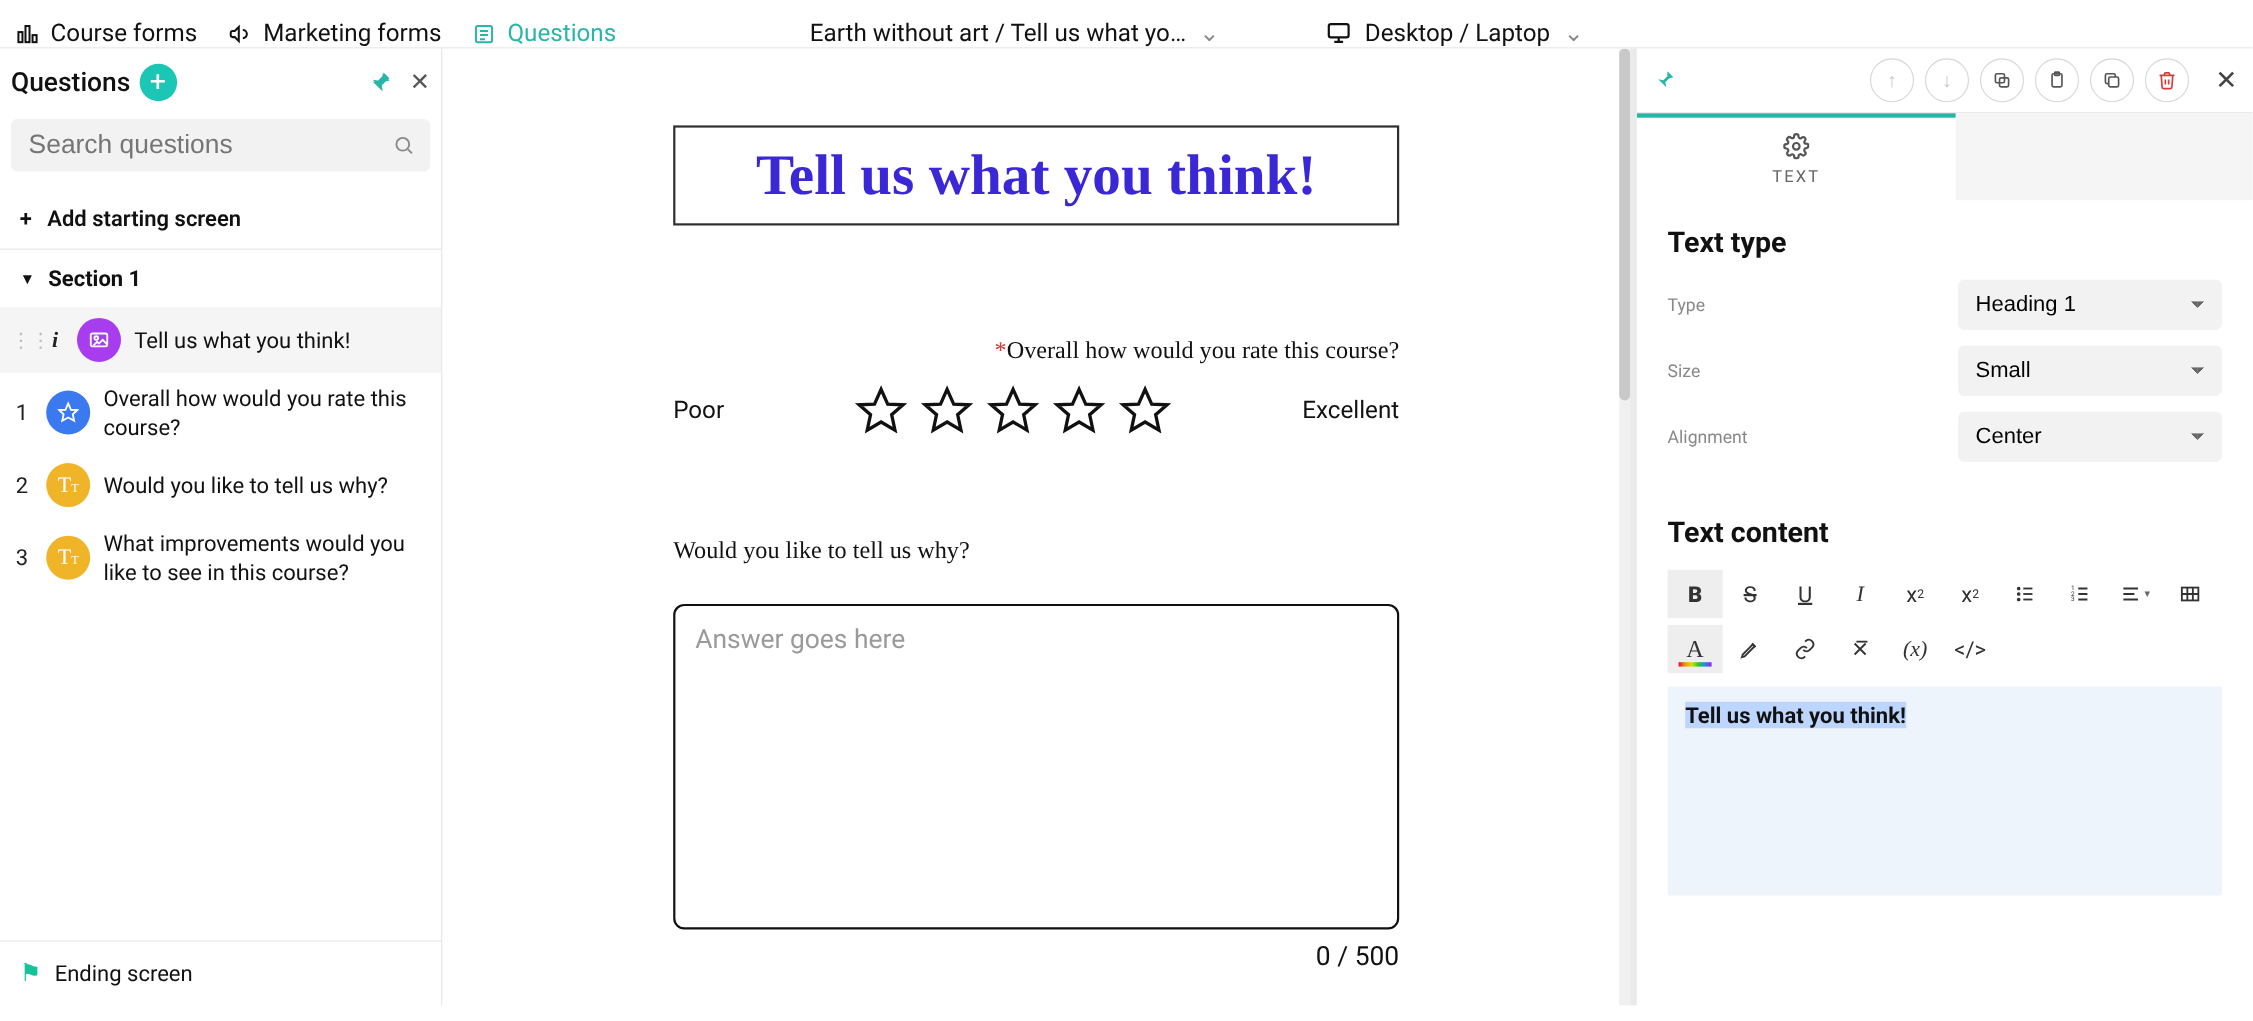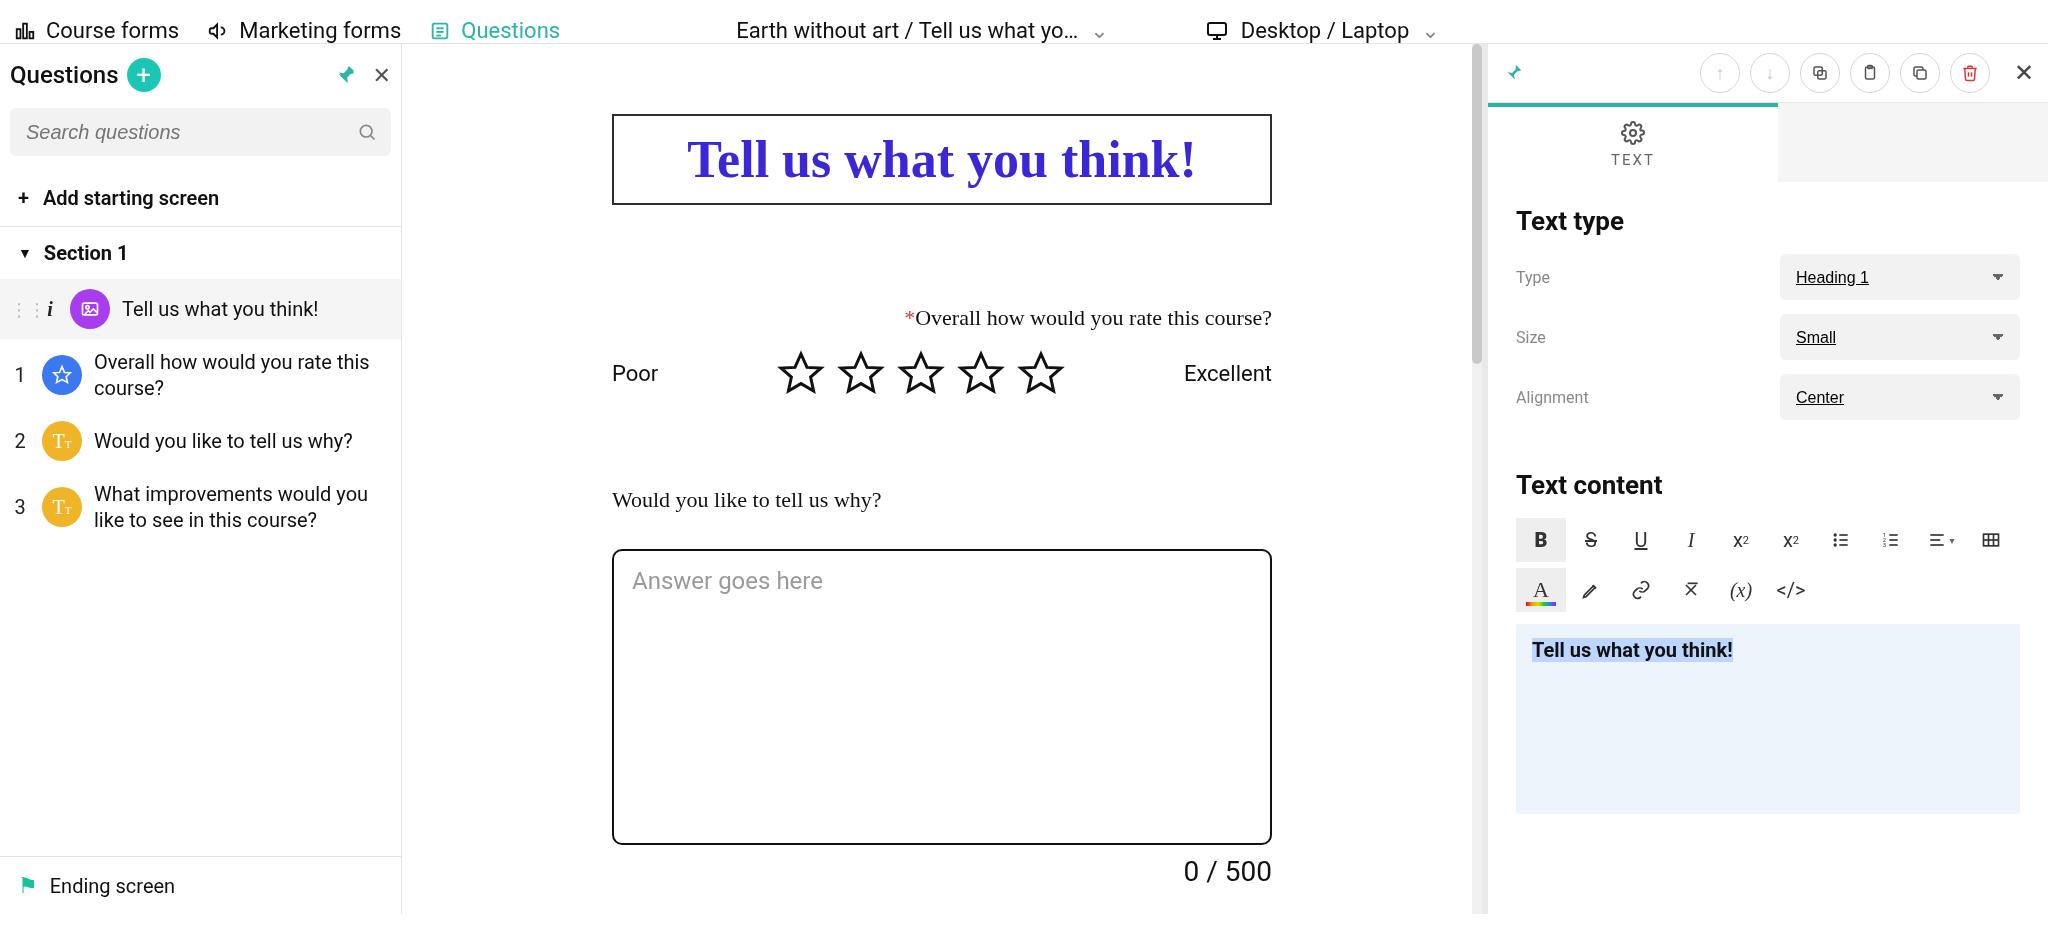--- a/index.html
+++ b/index.html
@@ -22,21 +22,21 @@
   
   .sidebar { width:402px; border-right:1px solid #e5e5e5; display:flex; flex-direction:column; position:relative; }
   .sb-header { display:flex; align-items:center; padding:14px 10px 10px 10px; }
   .sb-title { font-size:24px; font-weight:500; }
   .plus-circle { width:34px; height:34px; border-radius:50%; background:#1cc6b5; color:#fff; display:flex; align-items:center; justify-content:center; margin-left:8px; font-size:26px; cursor:pointer; }
   .sb-header-icons { margin-left:auto; display:flex; gap:16px; align-items:center; }
   .pin-icon  { color:#29b5a8; }
   .close-icon{ color:#555; font-size:22px; cursor:pointer; }
 
   .sb-search { margin:6px 10px 14px 10px; background:#f2f2f2; border-radius:6px; height:48px; display:flex; align-items:center; padding:0 14px; color:#888; font-size:20px; }
-  .sb-search input { border:none; background:transparent; flex:1; font-size:20px; color:#b91c1c; outline:none;font-style:italic; }
+  .sb-search input { border:none; background:transparent; flex:1; font-size:24px; color:#b91c1c; outline:none; }
   .sb-search .mag { color:#888; }
 
   .sb-add-start { padding:16px 18px; font-size:20px; font-weight:600; display:flex; align-items:center; gap:14px; cursor:pointer; }
   .sb-add-start .plus { font-size:20px; color:#111; }
 
   .sb-divider { height:1px; background:#e5e5e5; }
 
   .sb-section-h { padding:14px 18px; display:flex; align-items:center; gap:12px; font-size:20px; font-weight:700; cursor:pointer; }
   .tri-down { font-size:14px; color:#111; }
 
@@ -66,43 +66,43 @@
 
   .q-block { margin-top:100px;text-align:right; }
   .q-label { font-family: Georgia, serif; font-size:22px; color:#111; }
   .req { color:#d63a3a; }
   .rating-row { display:flex; align-items:center; justify-content:space-between; margin-top:18px; font-size:22px; }
   .stars { display:flex; gap:12px; }
   .star { width:48px; height:48px; }
 
   .q2-label { font-family: Georgia, serif; font-size:22px; margin-top:90px; }
   .answer-box { margin-top:36px; height:296px; border:2px solid #111; border-radius:10px; padding:16px 18px; color:#9a9a9a; font-size:24px; }
-  .char-count { text-align:right; font-size:28px; margin-top:10px; color:#111; }
+  .char-count { text-align:right; font-size:24px; margin-top:10px; color:#111; }
 
   
   .right { width:560px; display:flex; flex-direction:column; }
   .r-toolbar { height:58px; display:flex; align-items:center; padding:0 14px; gap:10px; }
   .r-toolbar .pin-icon { margin-right:auto; }
   .r-btn { width:40px; height:40px; border:1px solid #d7d7d7; border-radius:20px; display:flex; align-items:center; justify-content:center; color:#555; cursor:pointer; background:#fff; font-size:18px;}
   .r-btn.disabled { color:#c8c8c8; }
   .r-btn.red { color:#d63a3a; }
   .r-close { margin-left:14px; font-size:24px; color:#444; cursor:pointer; }
 
   .r-tabs { display:flex; height:80px; border-top:1px solid #e5e5e5; }
   .r-tab { width:290px; display:flex; flex-direction:column; align-items:center; justify-content:center; gap:6px; border-top:4px solid #29b5a8; color:#666; font-size:15px; letter-spacing:2px; cursor:pointer; }
   .r-tab-blank { flex:1; background:#f5f5f5; }
   .gear { color:#555; }
 
   .r-body { padding:18px 28px; overflow:auto; }
   .r-h { font-size:26px; font-weight:700; margin:6px 0 18px 0; }
   .r-row { display:flex; align-items:center; justify-content:space-between; margin:14px 0; }
   .r-row label { color:#888; font-size:16px; }
-  .r-select { background:#f2f2f2; border:none; border-radius:6px; height:46px; padding:0 40px 0 16px; font-size:16px; min-width:240px; appearance:none;
+  .r-select { background:#f2f2f2; border:none; border-radius:6px; height:46px; padding:0 40px 0 16px; font-size:20px; min-width:240px; appearance:none;
               background-image: linear-gradient(45deg, transparent 50%, #666 50%), linear-gradient(135deg, #666 50%, transparent 50%);
-              background-position: calc(100% - 22px) 20px, calc(100% - 16px) 20px; background-size:6px 6px,6px 6px; background-repeat:no-repeat; cursor:pointer;text-decoration:underline;}
+              background-position: calc(100% - 22px) 20px, calc(100% - 16px) 20px; background-size:6px 6px,6px 6px; background-repeat:no-repeat; cursor:pointer;}
 
   .editor-tb { display:flex; flex-wrap:wrap; gap:0; margin-top:8px; }
   .ed-btn { width:50px; height:44px; display:flex; align-items:center; justify-content:center; font-size:20px; color:#333; cursor:pointer; position:relative; }
   .ed-btn.active { background:#eee; }
   .ed-btn.bold   { font-weight:900; }
   .ed-btn.strike { text-decoration:line-through; }
   .ed-btn.under  { text-decoration:underline; }
   .ed-btn.italic { font-style:italic; font-family:Georgia,serif; }
   .ed-btn sup, .ed-btn sub { font-size:11px; }
   .ed-sep { width:100%; height:6px; }

